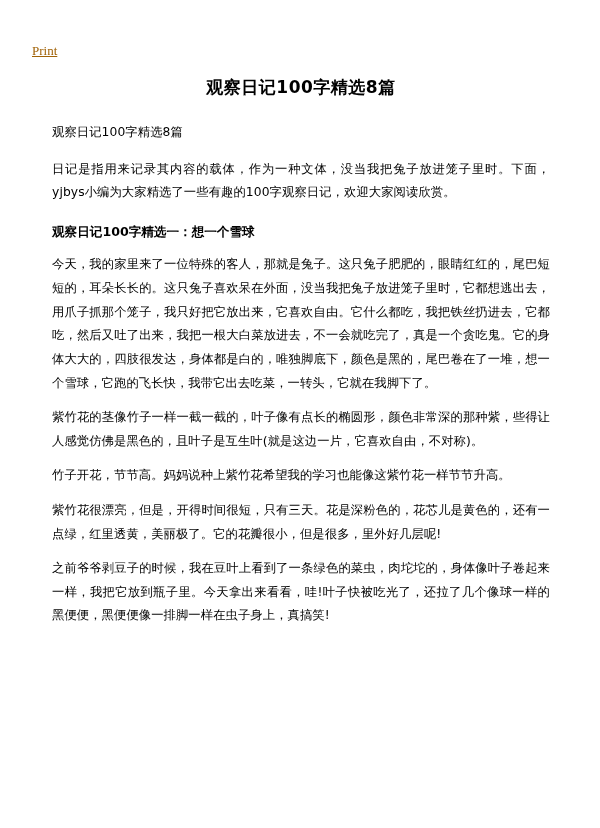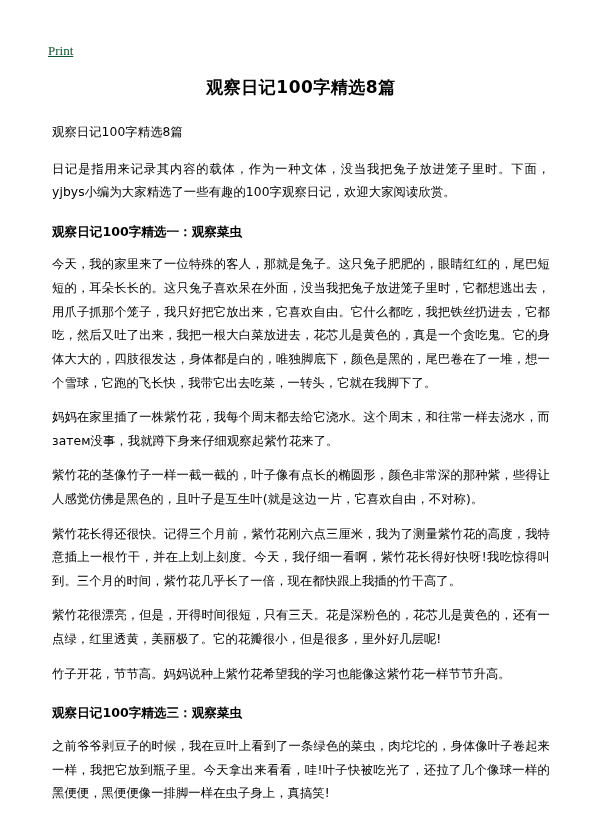--- a/index.html
+++ b/index.html
@@ -17,24 +17,24 @@
   .page {
     position: relative;
     width: 600px;
     height: 828px;
     box-sizing: border-box;
     padding: 0;
   }
   .print-link {
     position: absolute;
     top: 44px;
-    left: 48px;
+    left: 32px;
     font-size: 13px;
     font-family: "Liberation Serif", "DejaVu Serif", serif;
-    color: #14532d;
+    color: #a16207;
     line-height: 1;
   }
   .content {
     position: absolute;
     top: 76px;
     left: 52px;
     width: 498px;
   }
   h1.doc-title {
     font-size: 17px;
@@ -69,26 +69,23 @@
 <div class="page">
 
   <a href="#" class="print-link">Print</a>
 
   <div class="content">
     <h1 class="doc-title">观察日记100字精选8篇</h1>
 
     <p class="body-text lead">观察日记100字精选8篇</p>
     <p class="body-text">日记是指用来记录其内容的载体，作为一种文体，没当我把兔子放进笼子里时。下面，yjbys小编为大家精选了一些有趣的100字观察日记，欢迎大家阅读欣赏。</p>
 
-    <h2 class="sub-head">观察日记100字精选一：观察菜虫</h2>
-    <p class="body-text">今天，我的家里来了一位特殊的客人，那就是兔子。这只兔子肥肥的，眼睛红红的，尾巴短短的，耳朵长长的。这只兔子喜欢呆在外面，没当我把兔子放进笼子里时，它都想逃出去，用爪子抓那个笼子，我只好把它放出来，它喜欢自由。它什么都吃，我把铁丝扔进去，它都吃，然后又吐了出来，我把一根大白菜放进去，花芯儿是黄色的，真是一个贪吃鬼。它的身体大大的，四肢很发达，身体都是白的，唯独脚底下，颜色是黑的，尾巴卷在了一堆，想一个雪球，它跑的飞长快，我带它出去吃菜，一转头，它就在我脚下了。</p>
+    <h2 class="sub-head">观察日记100字精选一：想一个雪球</h2>
+    <p class="body-text">今天，我的家里来了一位特殊的客人，那就是兔子。这只兔子肥肥的，眼睛红红的，尾巴短短的，耳朵长长的。这只兔子喜欢呆在外面，没当我把兔子放进笼子里时，它都想逃出去，用爪子抓那个笼子，我只好把它放出来，它喜欢自由。它什么都吃，我把铁丝扔进去，它都吃，然后又吐了出来，我把一根大白菜放进去，不一会就吃完了，真是一个贪吃鬼。它的身体大大的，四肢很发达，身体都是白的，唯独脚底下，颜色是黑的，尾巴卷在了一堆，想一个雪球，它跑的飞长快，我带它出去吃菜，一转头，它就在我脚下了。</p>
 
-    <p class="body-text">妈妈在家里插了一株紫竹花，我每个周末都去给它浇水。这个周末，和往常一样去浇水，而затем没事，我就蹲下身来仔细观察起紫竹花来了。</p>
     <p class="body-text">紫竹花的茎像竹子一样一截一截的，叶子像有点长的椭圆形，颜色非常深的那种紫，些得让人感觉仿佛是黑色的，且叶子是互生叶(就是这边一片，它喜欢自由，不对称)。</p>
-    <p class="body-text">紫竹花长得还很快。记得三个月前，紫竹花刚六点三厘米，我为了测量紫竹花的高度，我特意插上一根竹干，并在上划上刻度。今天，我仔细一看啊，紫竹花长得好快呀!我吃惊得叫到。三个月的时间，紫竹花几乎长了一倍，现在都快跟上我插的竹干高了。</p>
+    <p class="body-text">竹子开花，节节高。妈妈说种上紫竹花希望我的学习也能像这紫竹花一样节节升高。</p>
     <p class="body-text">紫竹花很漂亮，但是，开得时间很短，只有三天。花是深粉色的，花芯儿是黄色的，还有一点绿，红里透黄，美丽极了。它的花瓣很小，但是很多，里外好几层呢!</p>
-    <p class="body-text">竹子开花，节节高。妈妈说种上紫竹花希望我的学习也能像这紫竹花一样节节升高。</p>
 
-    <h2 class="sub-head">观察日记100字精选三：观察菜虫</h2>
     <p class="body-text">之前爷爷剥豆子的时候，我在豆叶上看到了一条绿色的菜虫，肉坨坨的，身体像叶子卷起来一样，我把它放到瓶子里。今天拿出来看看，哇!叶子快被吃光了，还拉了几个像球一样的黑便便，黑便便像一排脚一样在虫子身上，真搞笑!</p>
   </div>
 
 </div>
 
 </body></html>

